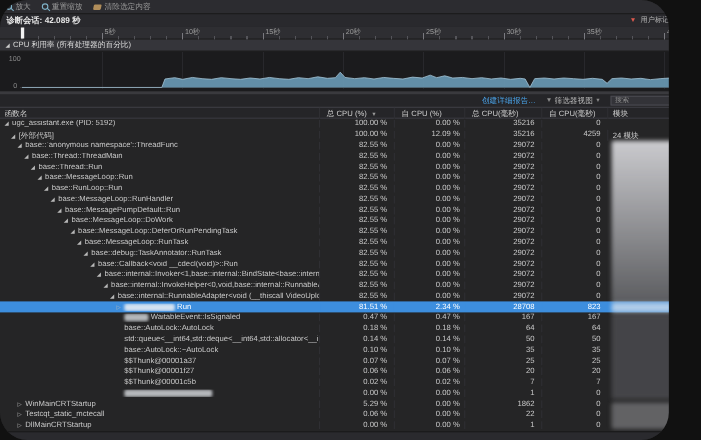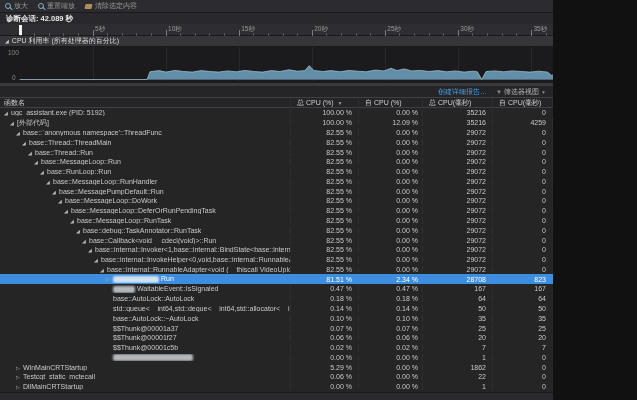--- a/index.html
+++ b/index.html
@@ -1,17 +1,17 @@
 <!DOCTYPE html>
 <html><head>
 <meta charset="utf-8">
 <style>
   html,body{margin:0;padding:0;background:#111;}
-  .app{position:relative;width:553px;height:400px;background:#1e1e1e;overflow:hidden;
-       font-family:"Liberation Sans",sans-serif;color:#c9c9c9;-webkit-font-smoothing:antialiased;}
+  .app{position:relative;width:608px;height:400px;background:#1e1e1e;overflow:hidden;
+       font-family:"Liberation Sans",sans-serif;color:#c9c9c9;border-radius:25px;-webkit-font-smoothing:antialiased;}
   .app *{box-sizing:border-box;}
 
   
   .toolbar{position:absolute;left:0;top:0;width:637px;height:13px;background:#2c2c30;
            border-bottom:1px solid #1a1a1a;display:flex;align-items:center;gap:10px;padding-left:5px;}
   .tool-item{display:flex;align-items:center;gap:3px;font-size:7px;color:#9a9a9a;cursor:default;}
   .mag{position:relative;width:6px;height:6px;border:1px solid #7fb2c8;border-radius:50%;display:inline-block;}
   .mag::after{content:"";position:absolute;width:4px;height:1px;background:#7fb2c8;right:-3px;bottom:-1px;transform:rotate(45deg);}
   .eraser{width:7px;height:5px;background:#b08d5a;border-radius:1px;display:inline-block;transform:skewX(-12deg);}
 

